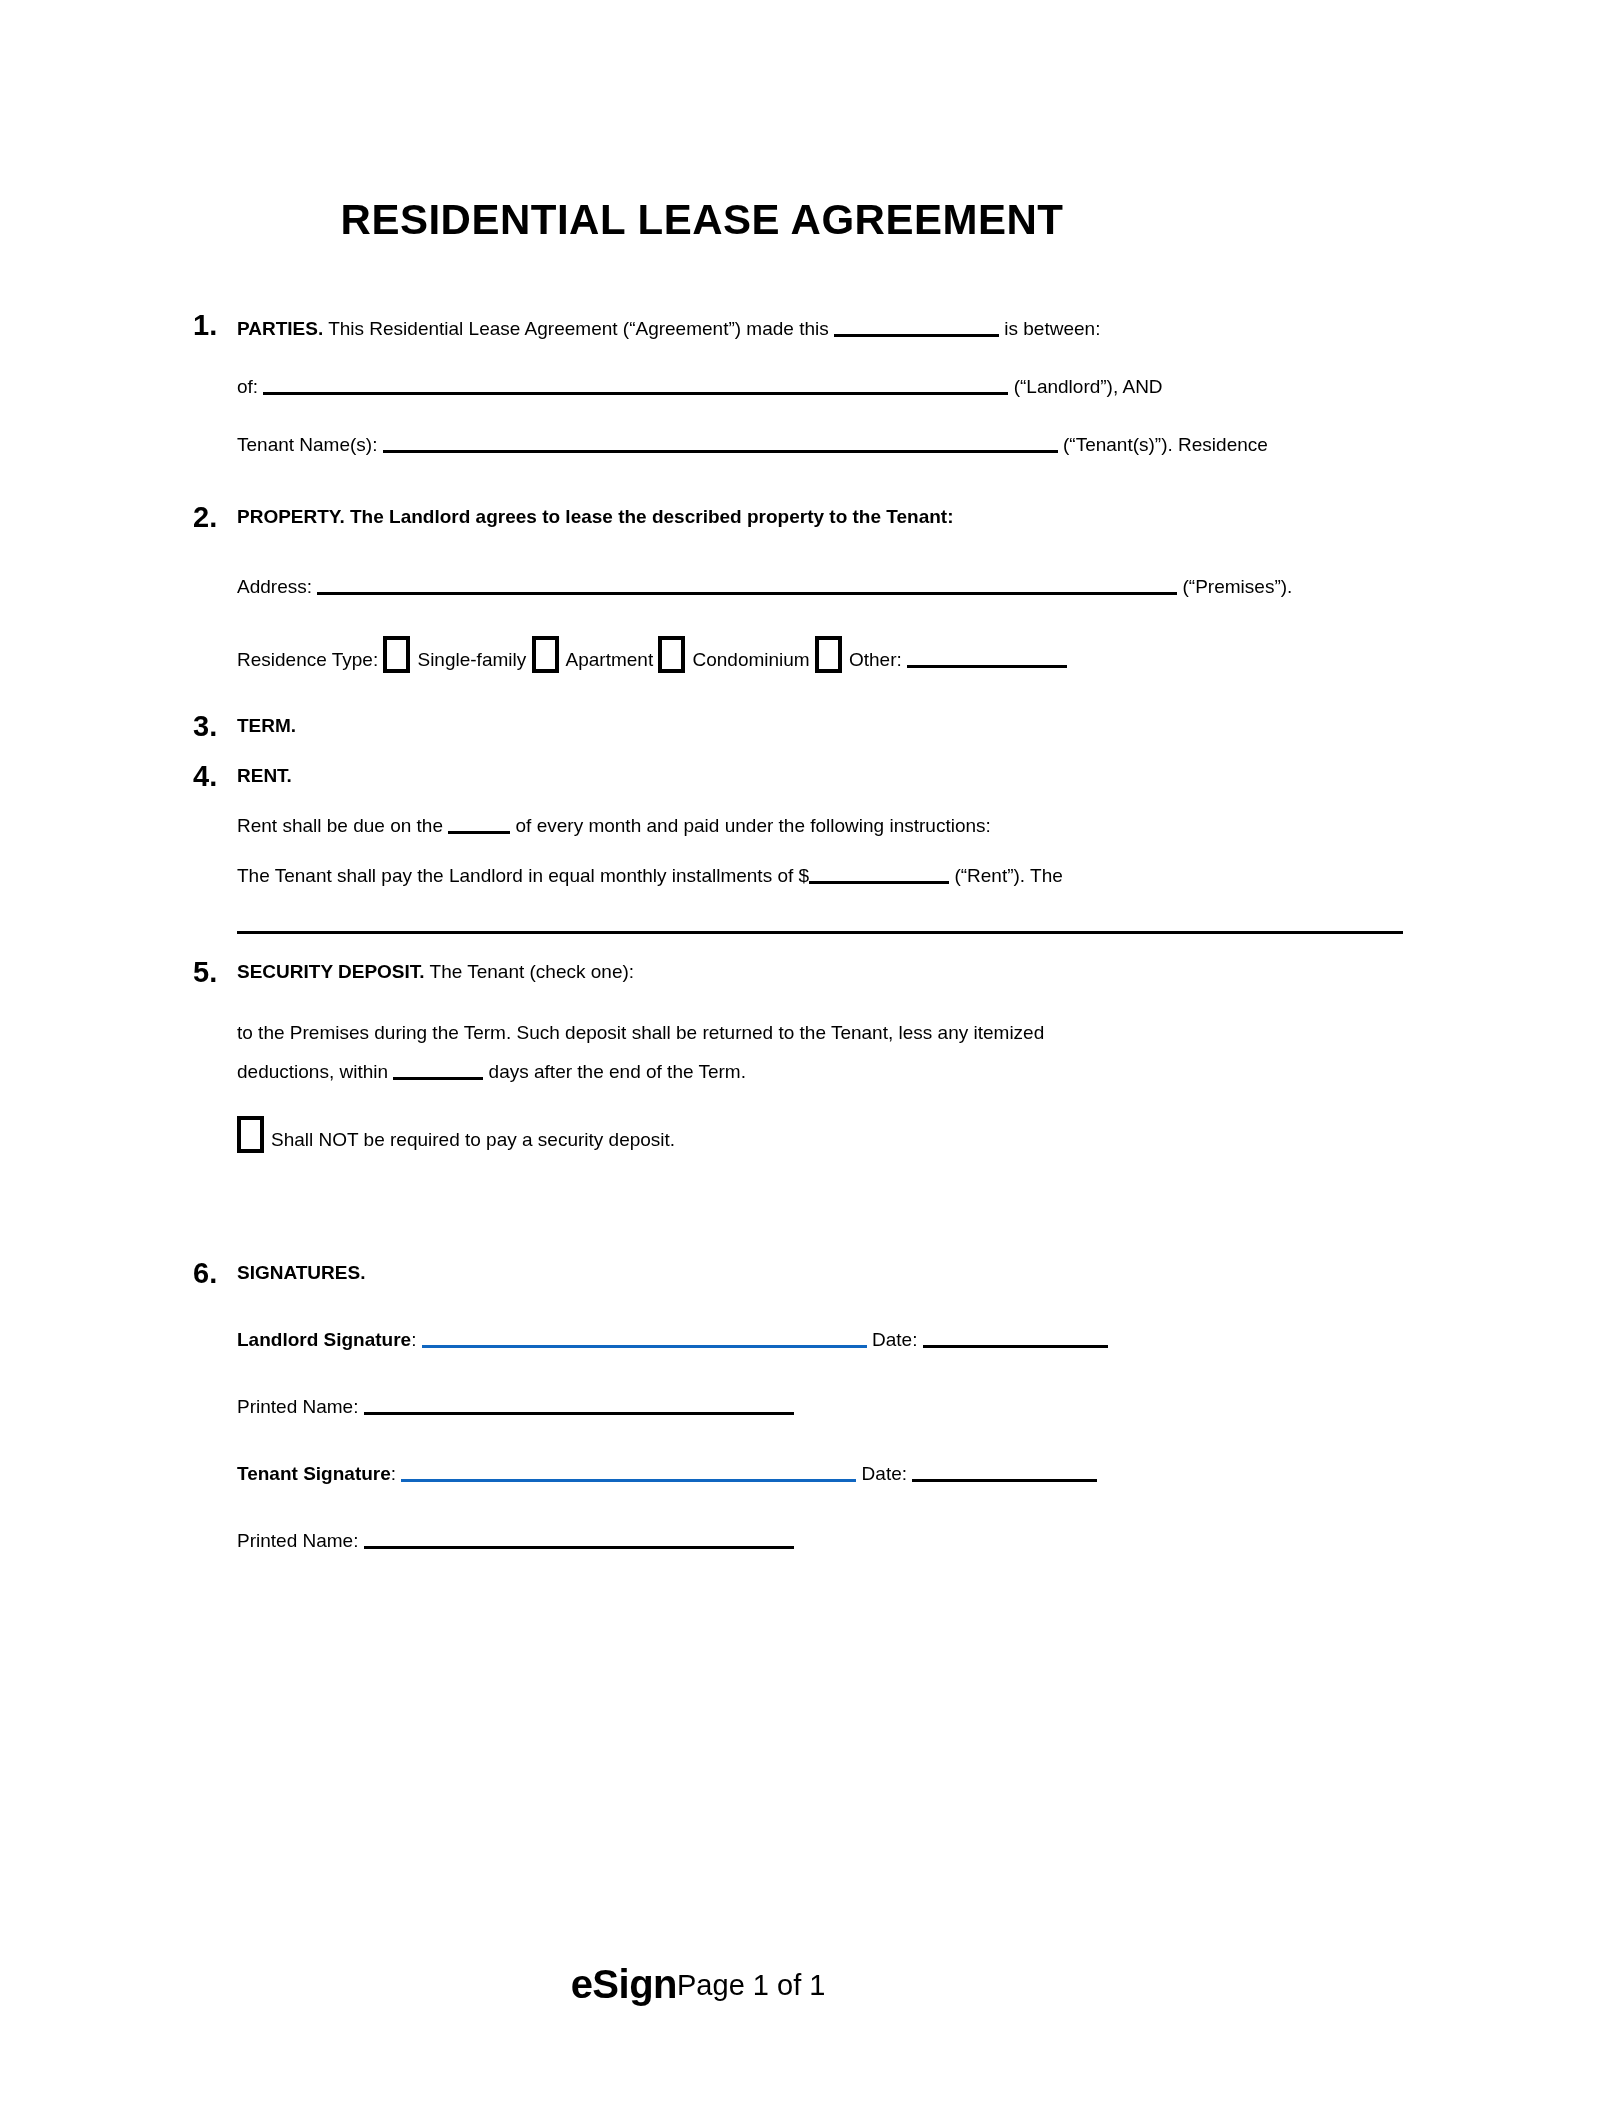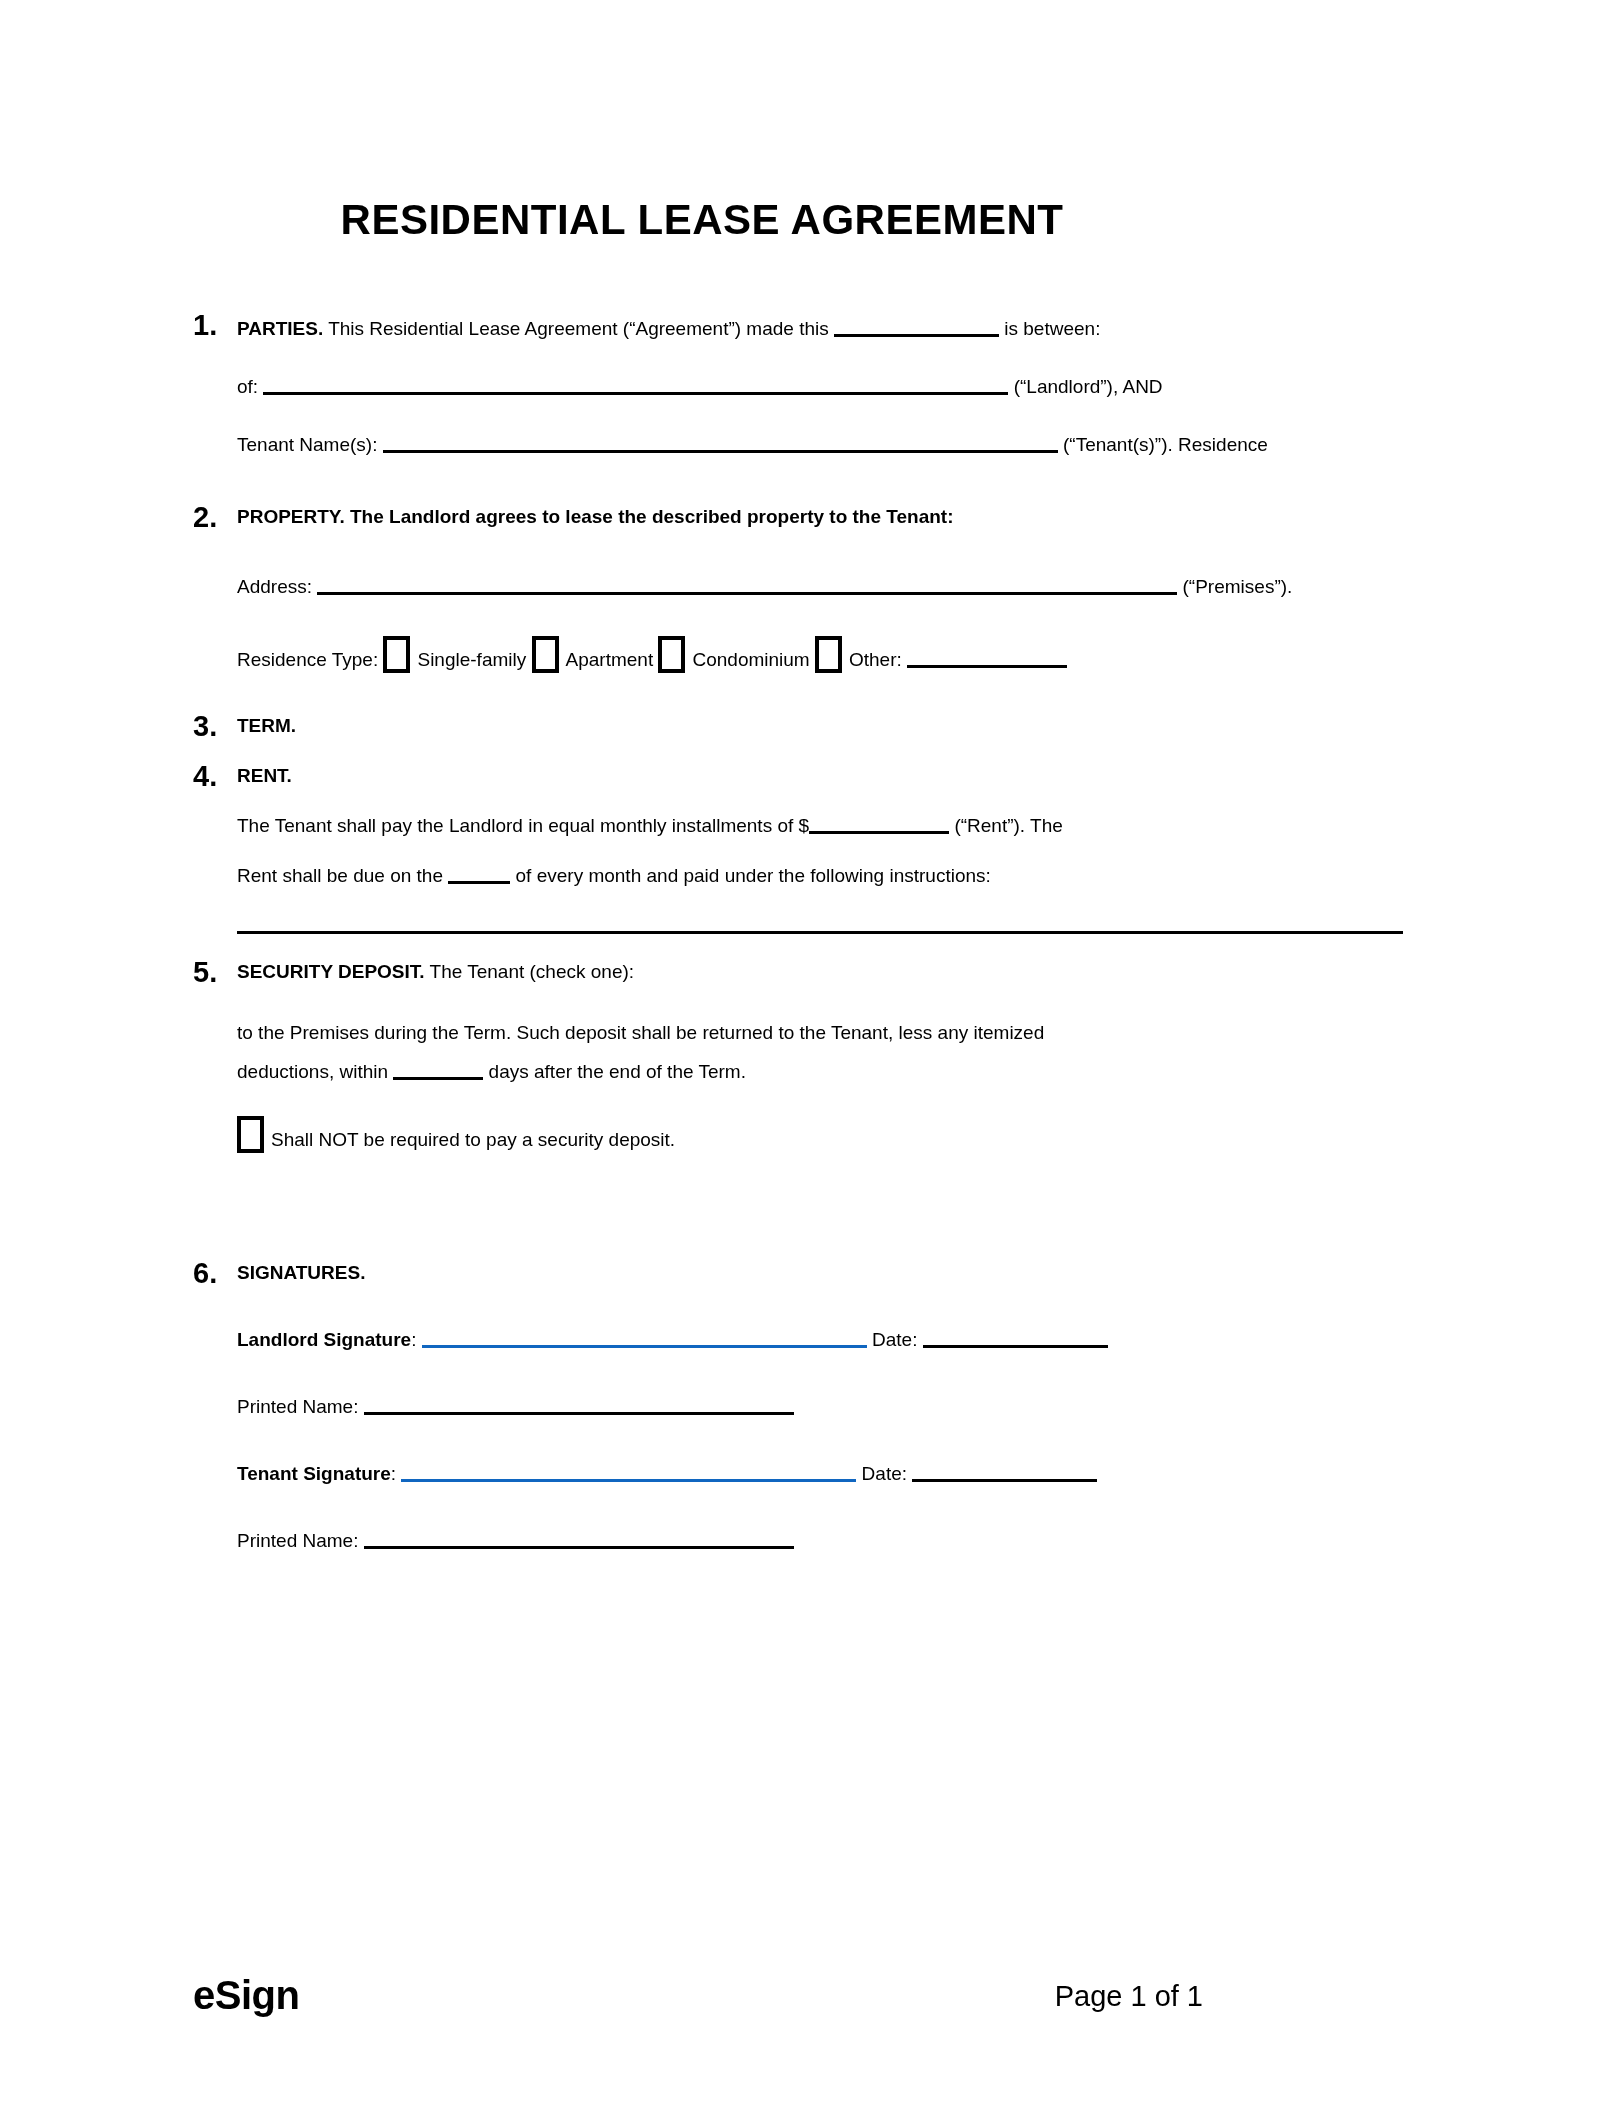--- a/index.html
+++ b/index.html
@@ -42,21 +42,21 @@
   .sec-term .line{margin-bottom:14px;}
   .sec-rent{margin-top:16px;}
   .sec-rent .line{margin-bottom:12px;}
   .sec-security-deposit{margin-top:12px;}
   .sec-security-deposit .line{margin-bottom:1px;}
   .sec-security-deposit .block{margin-bottom:27px;}
   .sec-signatures{margin-top:99px;}
   .sec-signatures .line{margin-bottom:29px;}
   .footer{
     position:absolute;left:193px;right:176px;top:1964px;
-    display:flex;justify-content:space-between;align-items:flex-start;margin-top:11px;
+    display:flex;justify-content:center;align-items:flex-start;
   }
   .brand{font-size:40px;font-weight:800;letter-spacing:-0.5px;line-height:40px;}
   .pagenum{font-size:29px;line-height:34px;margin-top:4px;margin-right:24px;}
 </style>
 </head>
 <body>
 
 <div class="page" style="--sig-blue: #1066c0;">
   <h1 class="title">RESIDENTIAL LEASE AGREEMENT</h1>
   <div id="sections">
@@ -96,22 +96,22 @@
           </div>
         </div>
       </div>
       <div class="section sec-rent">
         <span class="secnum">4.</span>
         <div class="sec-body">
           <div class="block">
             <div class="line"><span class="b">RENT.</span></div>
           </div>
           <div class="block">
+            <div class="line"><span>Rent shall be due on the </span><span class="blank" style="width: 62px;"></span><span> of every month and paid under the following instructions:</span></div>
             <div class="line"><span>The Tenant shall pay the Landlord in equal monthly installments of $</span><span class="blank" style="width: 140px;"></span><span> (“Rent”). The</span></div>
-            <div class="line"><span>Rent shall be due on the </span><span class="blank" style="width: 62px;"></span><span> of every month and paid under the following instructions:</span></div>
           </div>
           <div class="block">
             <div class="line"><span class="blank" style="width: 1180px;"></span><span>.</span></div>
           </div>
         </div>
       </div>
       <div class="section sec-security-deposit">
         <span class="secnum">5.</span>
         <div class="sec-body">
           <div class="block">

